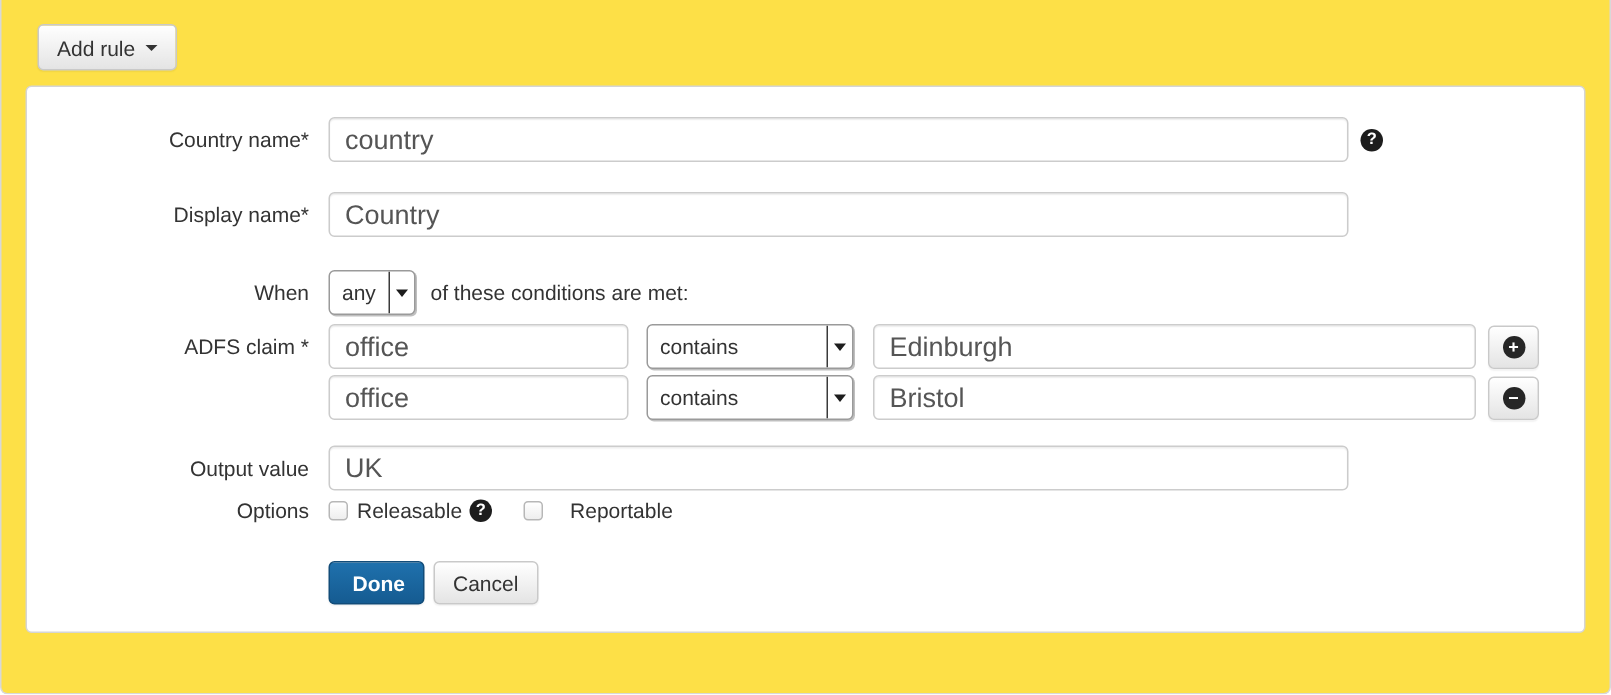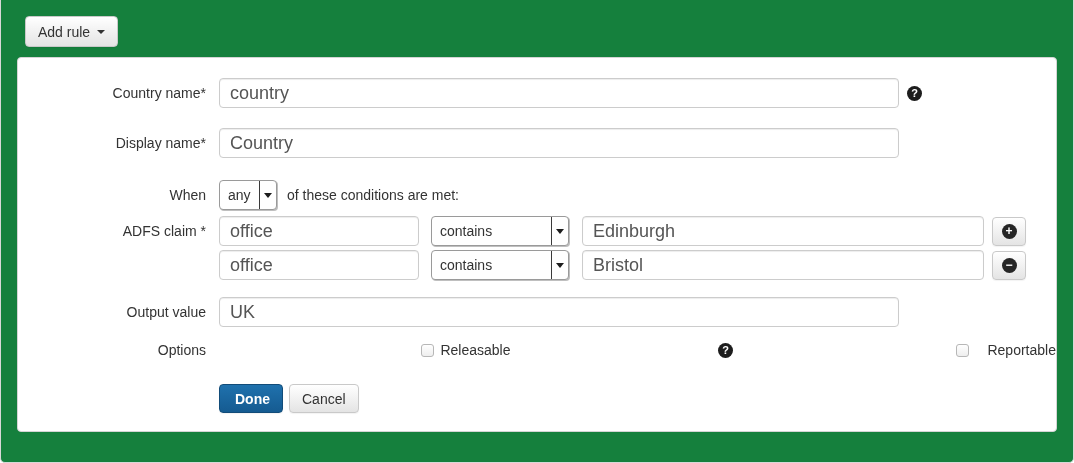--- a/index.html
+++ b/index.html
@@ -2,21 +2,21 @@
 <html><head>
 <meta charset="utf-8">
 <style>
   * { box-sizing: border-box; }
   html,body { margin:0; padding:0; background:#fff; font-family:"Liberation Sans", sans-serif; }
 
   .outer {
     width:1074px; height:463px;
     border-left:1px solid #d8d8d8; border-right:1px solid #d8d8d8; border-bottom:1px solid #d8d8d8;
     border-radius:0 0 5px 5px;
-    background:#15803d;
+    background:#fde047;
   }
 
   .toolbar { padding:16px 0 0 24px; }
 
   .btn {
     display:inline-flex; align-items:center; justify-content:center;
     font-family:"Liberation Sans", sans-serif;
     font-size:14px; color:#333;
     background:linear-gradient(#ffffff,#e4e4e4);
     border:1px solid #c9c9c9; border-radius:4px;
@@ -112,22 +112,22 @@
     height:29px; font-weight:bold;padding-left:15px;
   }
   .btn-cancel { height:29px; margin-left:6px; }
 
   
   .row-target   { margin-bottom:20px; }
   .row-display  { margin-bottom:22px; }
   .row-when     { margin-bottom:6px;  }
   .row-claim1   { margin-bottom:4px;  }
   .row-claim2   { margin-bottom:17px; }
-  .row-output   { margin-bottom:15px; }
-  .row-options  { margin-bottom:26px;justify-content:space-between; }
+  .row-output   { margin-bottom:5px; }
+  .row-options  { margin-bottom:26px; }
 </style>
 </head>
 <body>
 
 <div class="outer">
 
   <div class="toolbar">
     <button class="btn">
       <span>Add rule</span>
       <span class="caret-down"></span>

